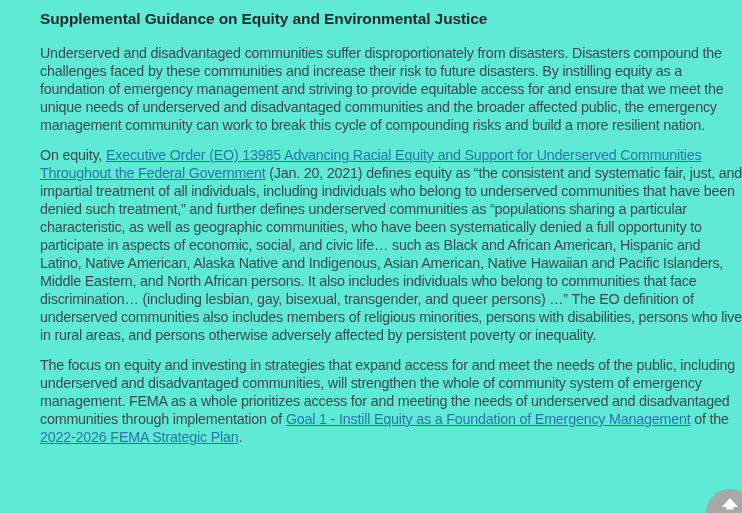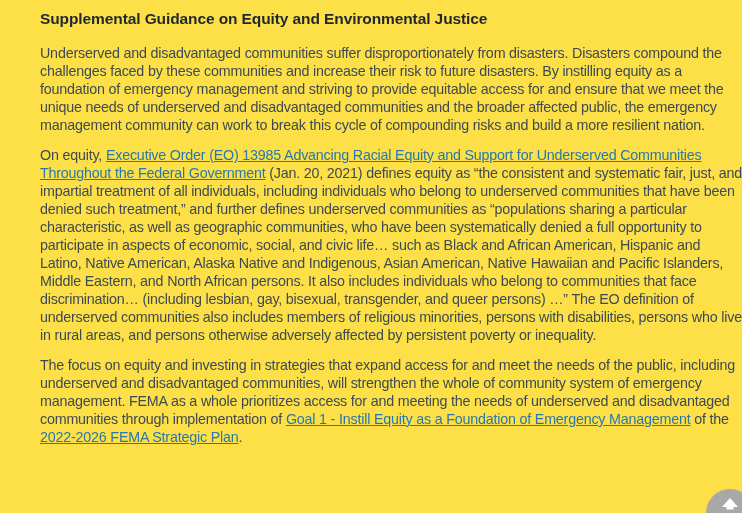--- a/index.html
+++ b/index.html
@@ -1,21 +1,21 @@
 <!DOCTYPE html>
 <html style="--link: #2878ab; --body-text: #3d4a53; --heading-text: #1f2730; --back-to-top-bg: #a8a8a8;"><head>
 <meta charset="utf-8">
 <style>
   html, body { margin: 0; padding: 0; background: #ffffff; }
   .screen {
     position: relative;
     width: 742px;
     height: 513px;
     overflow: hidden;
-    background: #fde047;
+    background: #5eead4;
     font-family: "Liberation Sans", sans-serif;
   }
   .doc {
     position: absolute;
     left: 40px;
     top: 9px;
     width: 702px;
   }
   .page-title {
     font-size: 15.5px;

